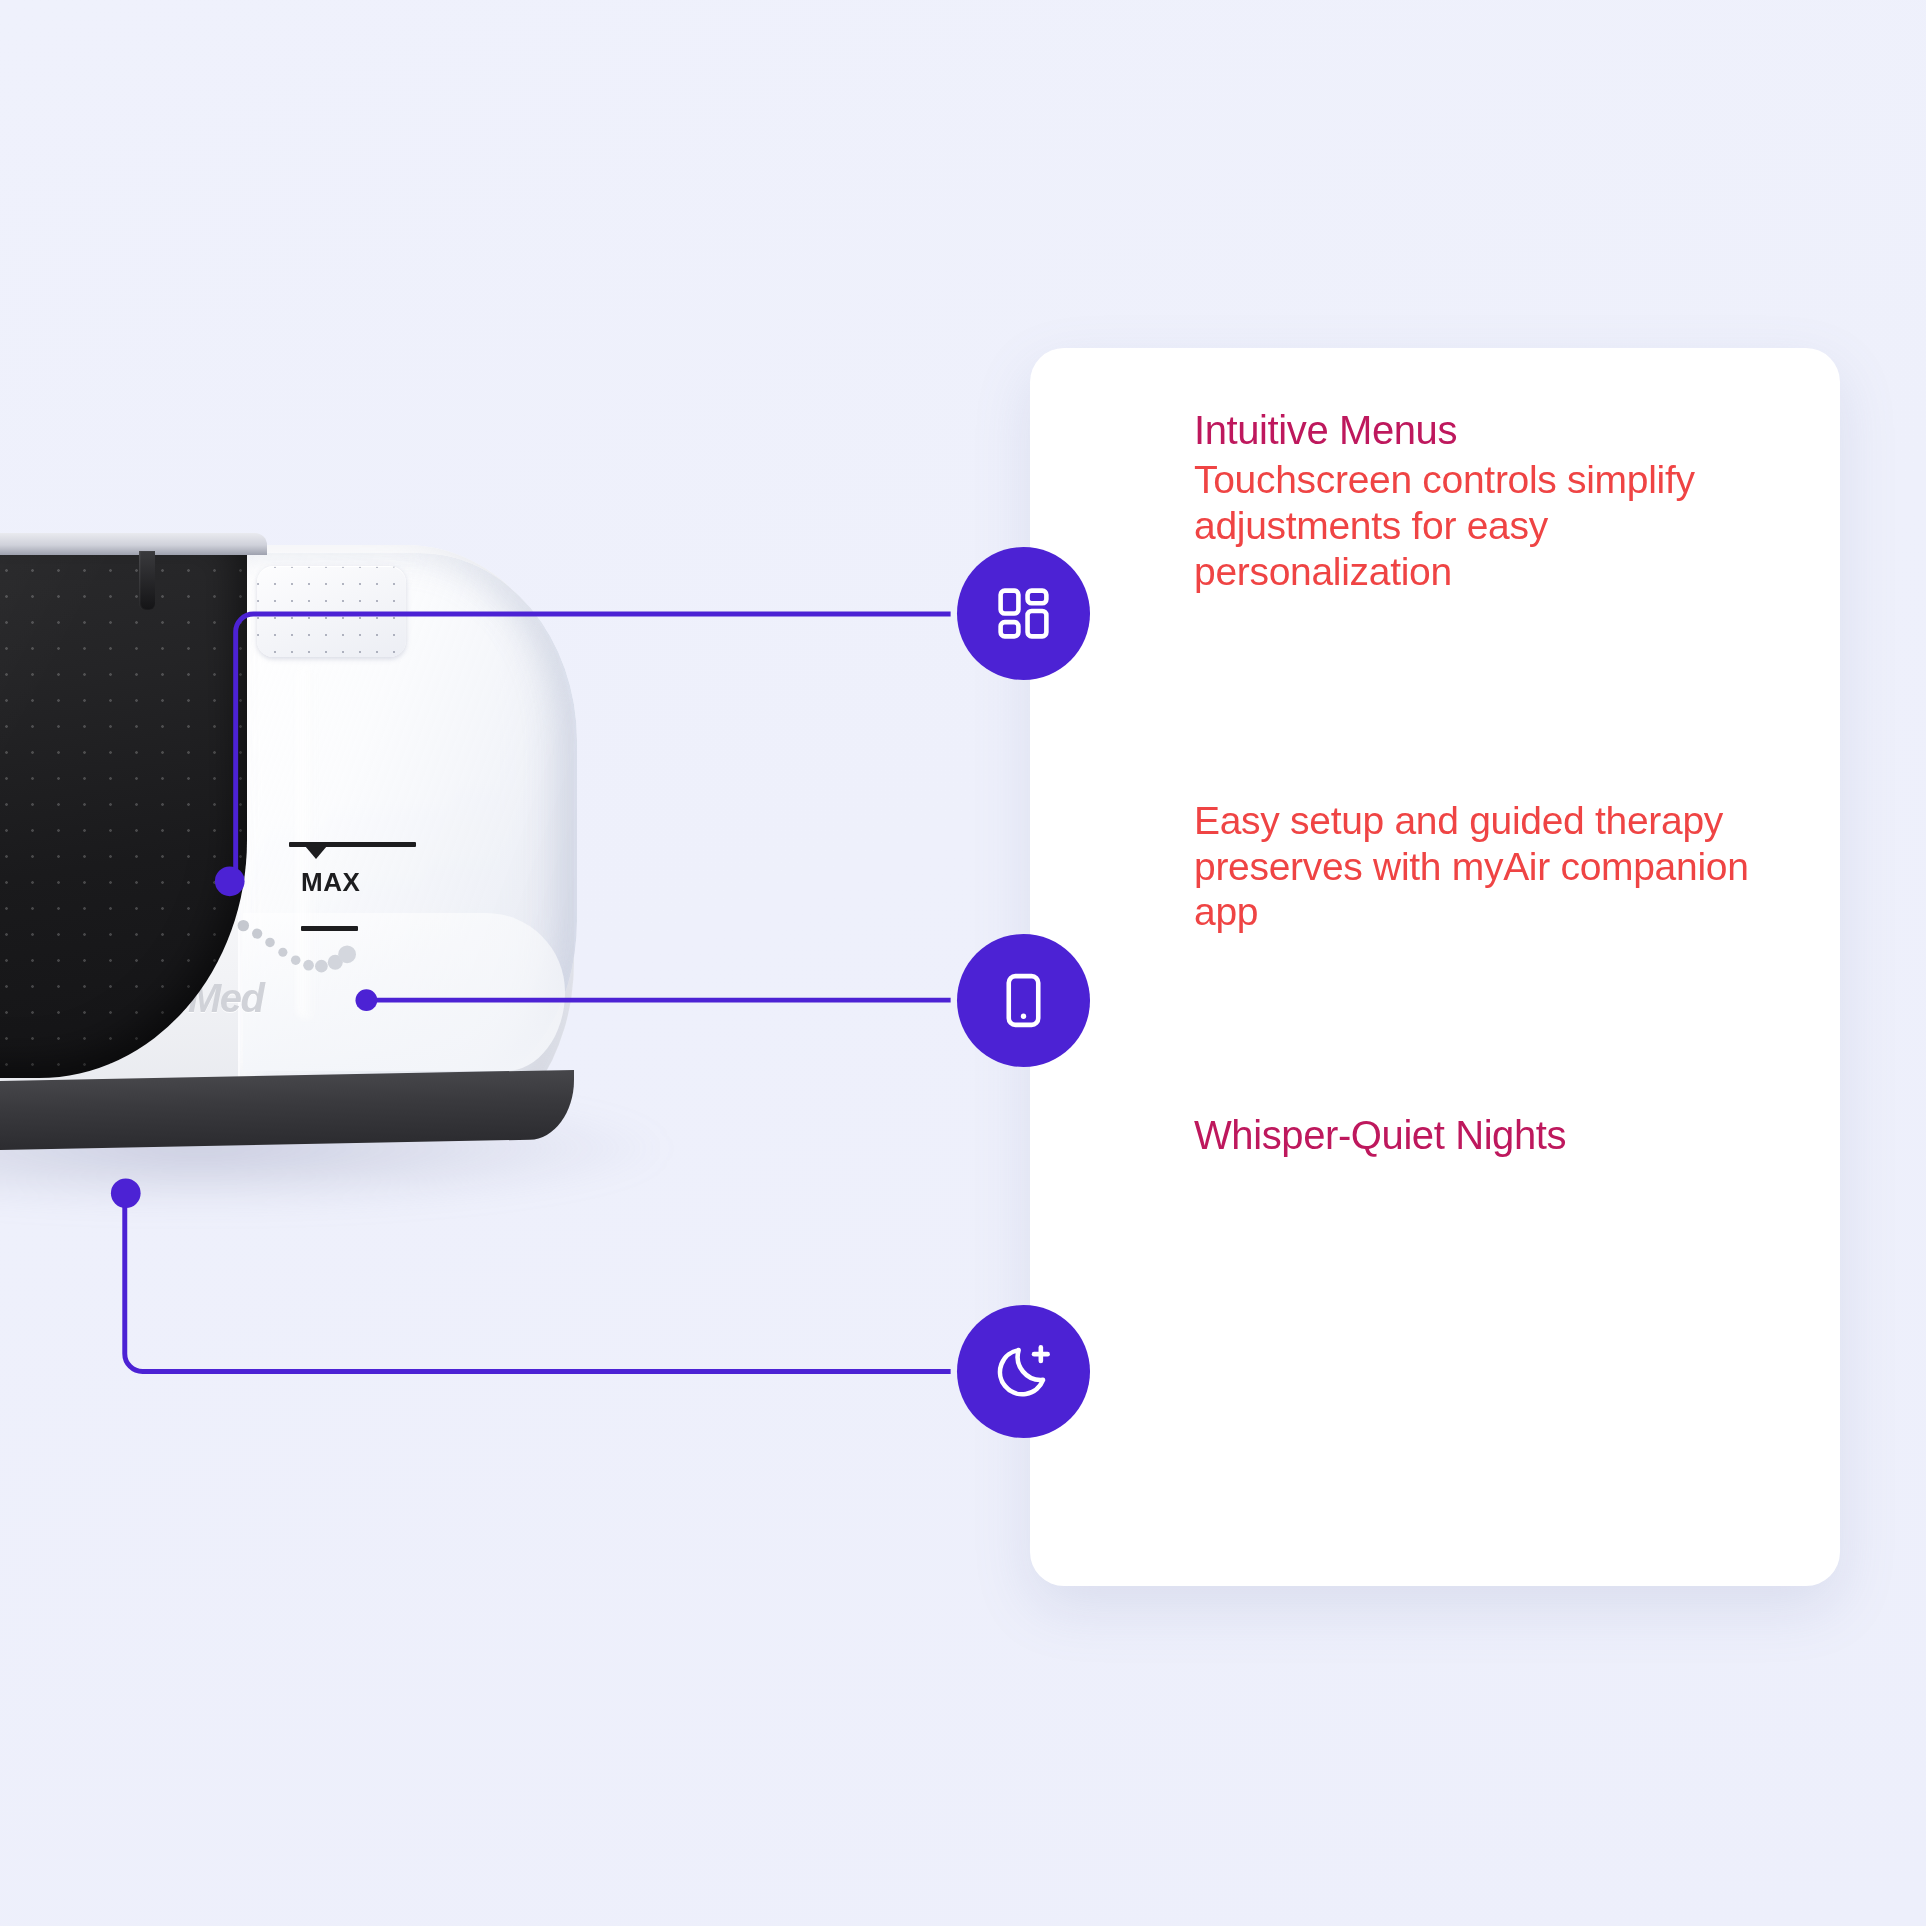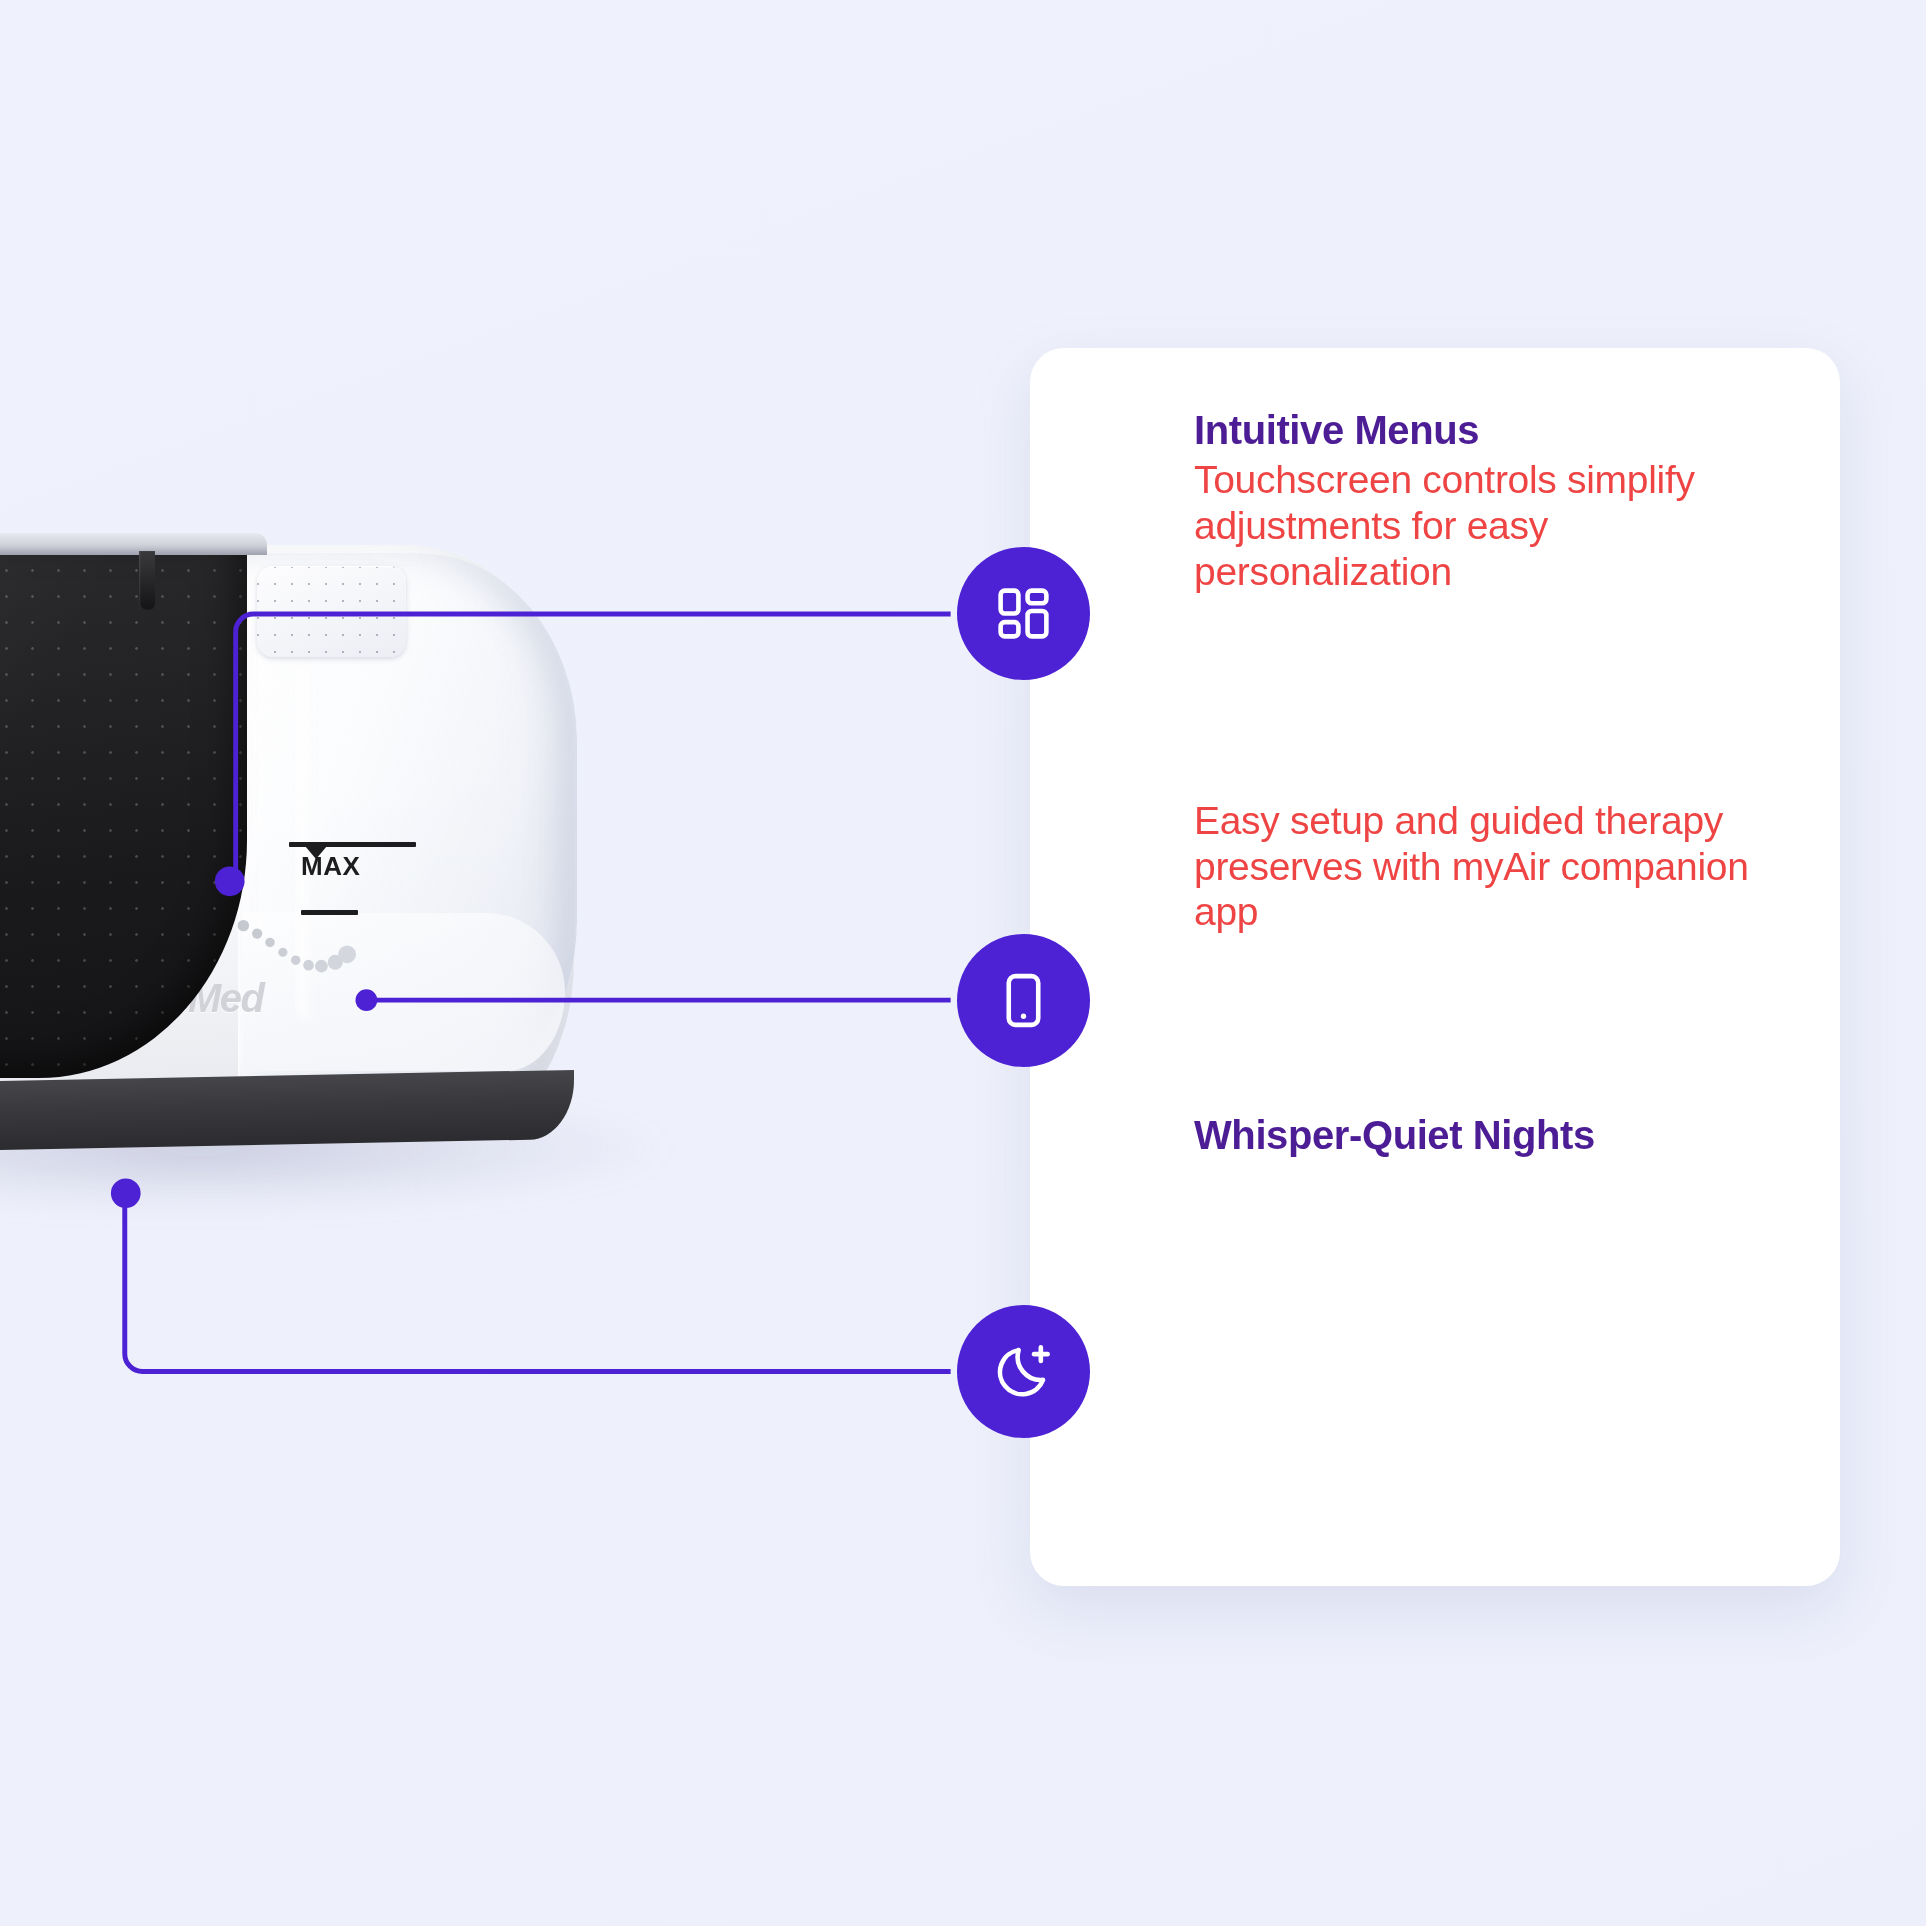--- a/index.html
+++ b/index.html
@@ -62,37 +62,37 @@
     box-shadow:0 2px 5px rgba(150,156,180,.35), inset 0 1px 1px #fff;}
   .chamber-hl{position:absolute;left:594px;top:149px;width:20px;height:356px;border-radius:14px;
     background:linear-gradient(90deg,rgba(255,255,255,.9),rgba(255,255,255,0));filter:blur(3px);}
   .chamber-base{position:absolute;left:540px;top:398px;width:322px;height:158px;
     border-radius:0 119px 89px 0/0 119px 119px 0;
     background:linear-gradient(180deg,rgba(255,255,255,.55),rgba(244,246,250,.92));}
   .max-mark{position:absolute;left:586px;top:327px;width:158px;}
   .max-line{width:127px;height:5px;background:#1d1d1f;border-radius:1px;position:relative;}
   .max-line:after{content:"";position:absolute;left:16px;top:4px;border-left:11px solid transparent;
     border-right:11px solid transparent;border-top:13px solid #1d1d1f;}
-  .max-txt{margin-top:4px;margin-left:12px;font-size:26px;font-weight:700;color:#1d1d1f;letter-spacing:0.5px;}
+  .max-txt{margin-top:20px;margin-left:12px;font-size:26px;font-weight:700;color:#1d1d1f;letter-spacing:0.5px;}
   .min-line{margin-top:28px;margin-left:12px;width:57px;height:5px;background:#1d1d1f;border-radius:1px;}
 
   
   .dev-base{position:absolute;left:-20px;top:572px;width:891px;height:69px;
     border-radius:0 0 44px 0/0 0 59px 0;
     background:linear-gradient(180deg,#46464a 0%,#3a3a3e 40%,#2c2c30 100%);
     transform:skewY(-1.1deg);transform-origin:left top;}
 
   
   .connectors{position:absolute;left:0;top:0;width:1927px;height:1927px;pointer-events:none;}
 
   
   .card{position:absolute;left:1030px;top:348px;width:810px;height:1238px;
     background:#fff;border-radius:34px;box-shadow:0 22px 59px rgba(120,128,175,.16);}
   .feature{position:absolute;left:164px;width:594px;}
-  .feature h3{margin:0 0 4px 0;font-size:40px;font-weight:700;color:#4c1d95;letter-spacing:-0.4px;line-height:1.16;}
+  .feature h3{margin:0 0 4px 0;font-size:40px;font-weight:400;color:#be185d;letter-spacing:-0.4px;line-height:1.16;}
   .feature p{margin:0;font-size:39px;font-weight:400;color:#ef4444;line-height:1.17;letter-spacing:-0.3px;}
 
   .badge{position:absolute;width:133px;height:133px;border-radius:50%;
     display:flex;align-items:center;justify-content:center;}
   .badge svg{display:block;}
 </style>
 </head>
 <body>
 
 <div id="stage">

